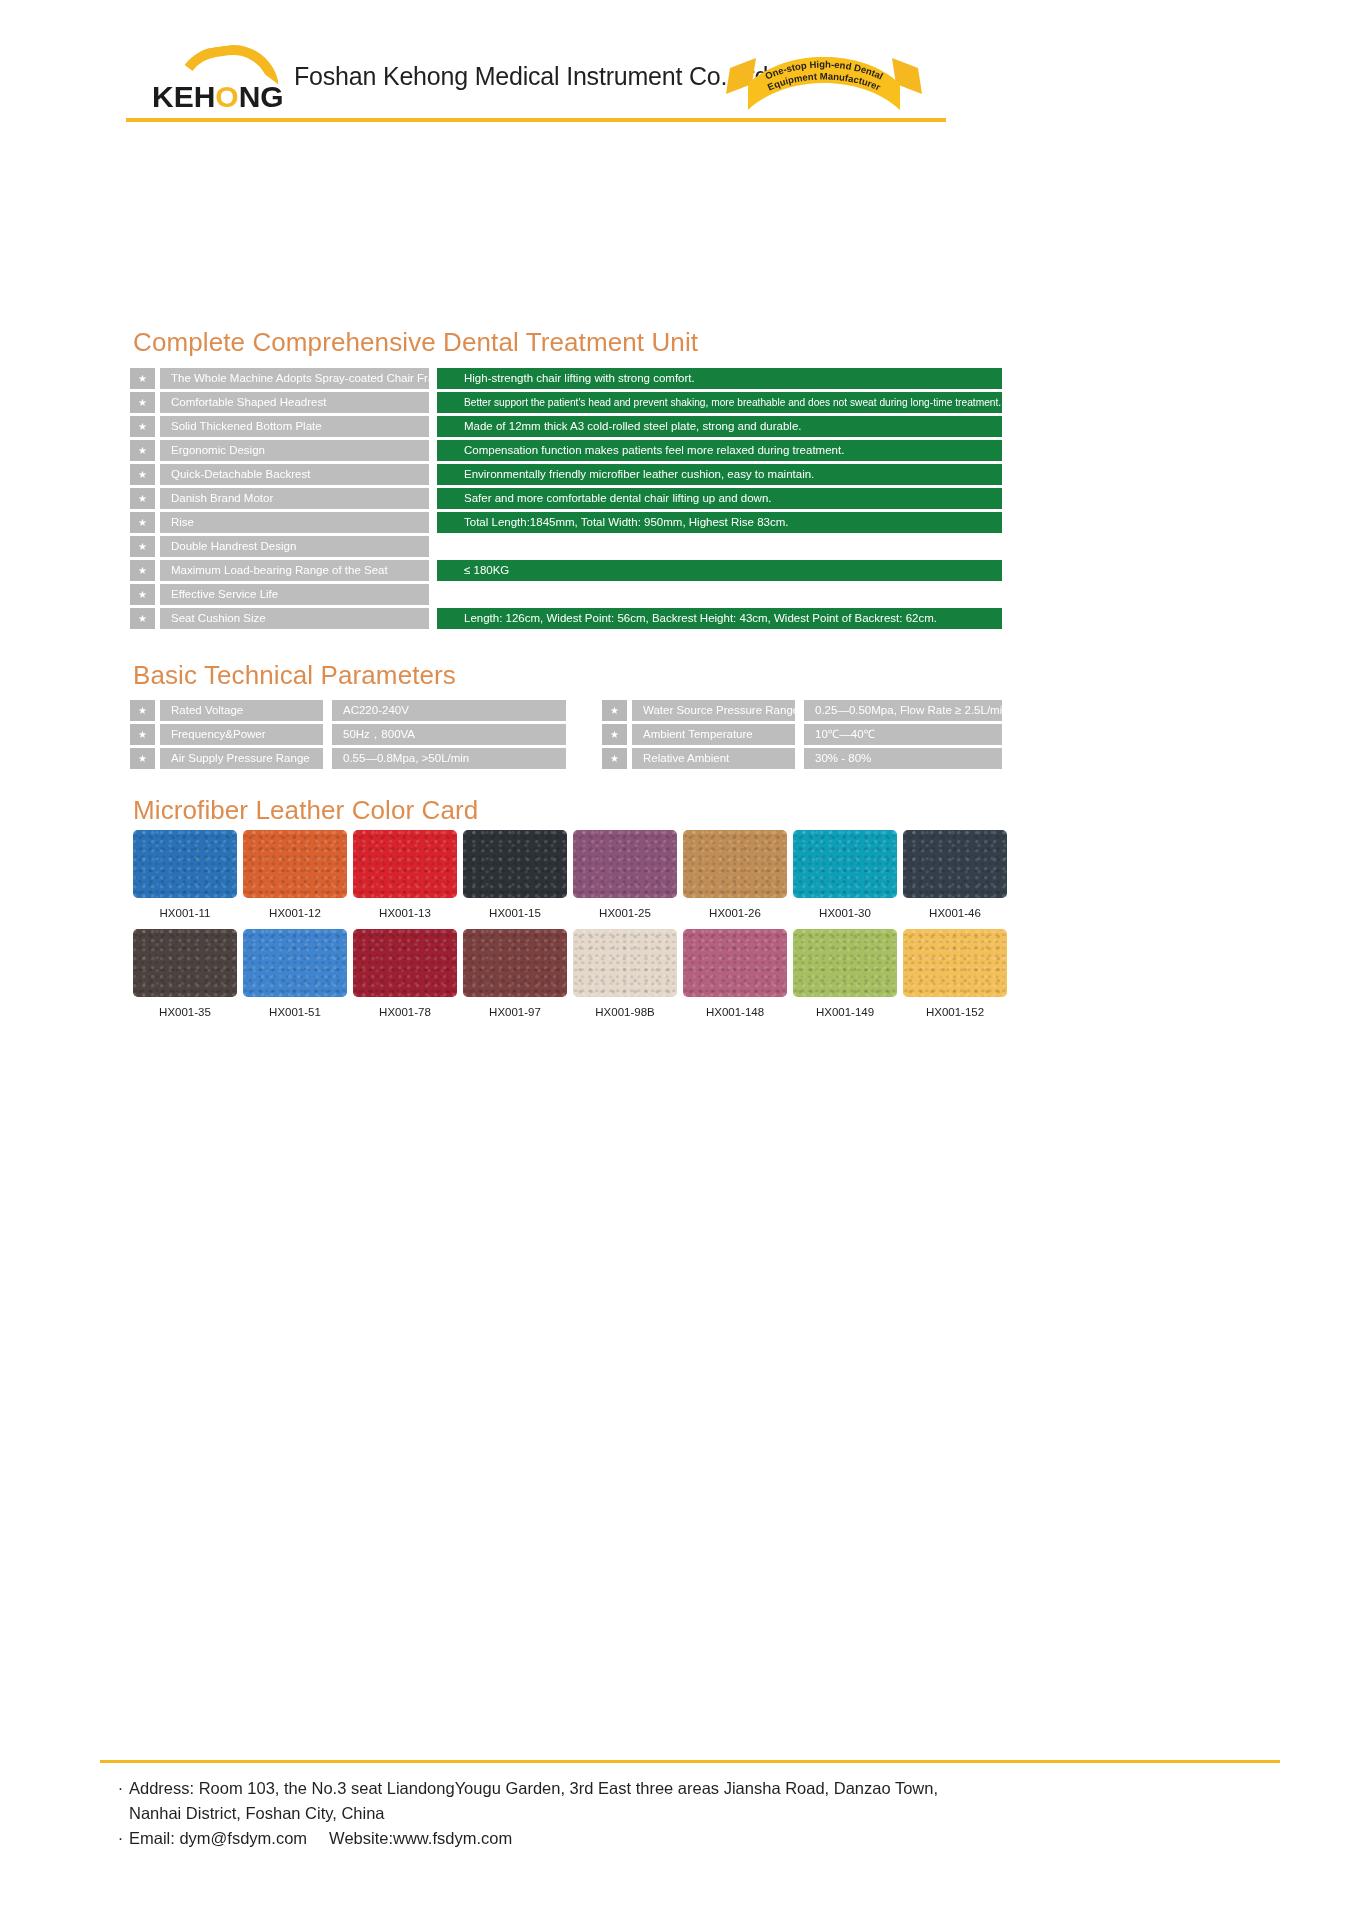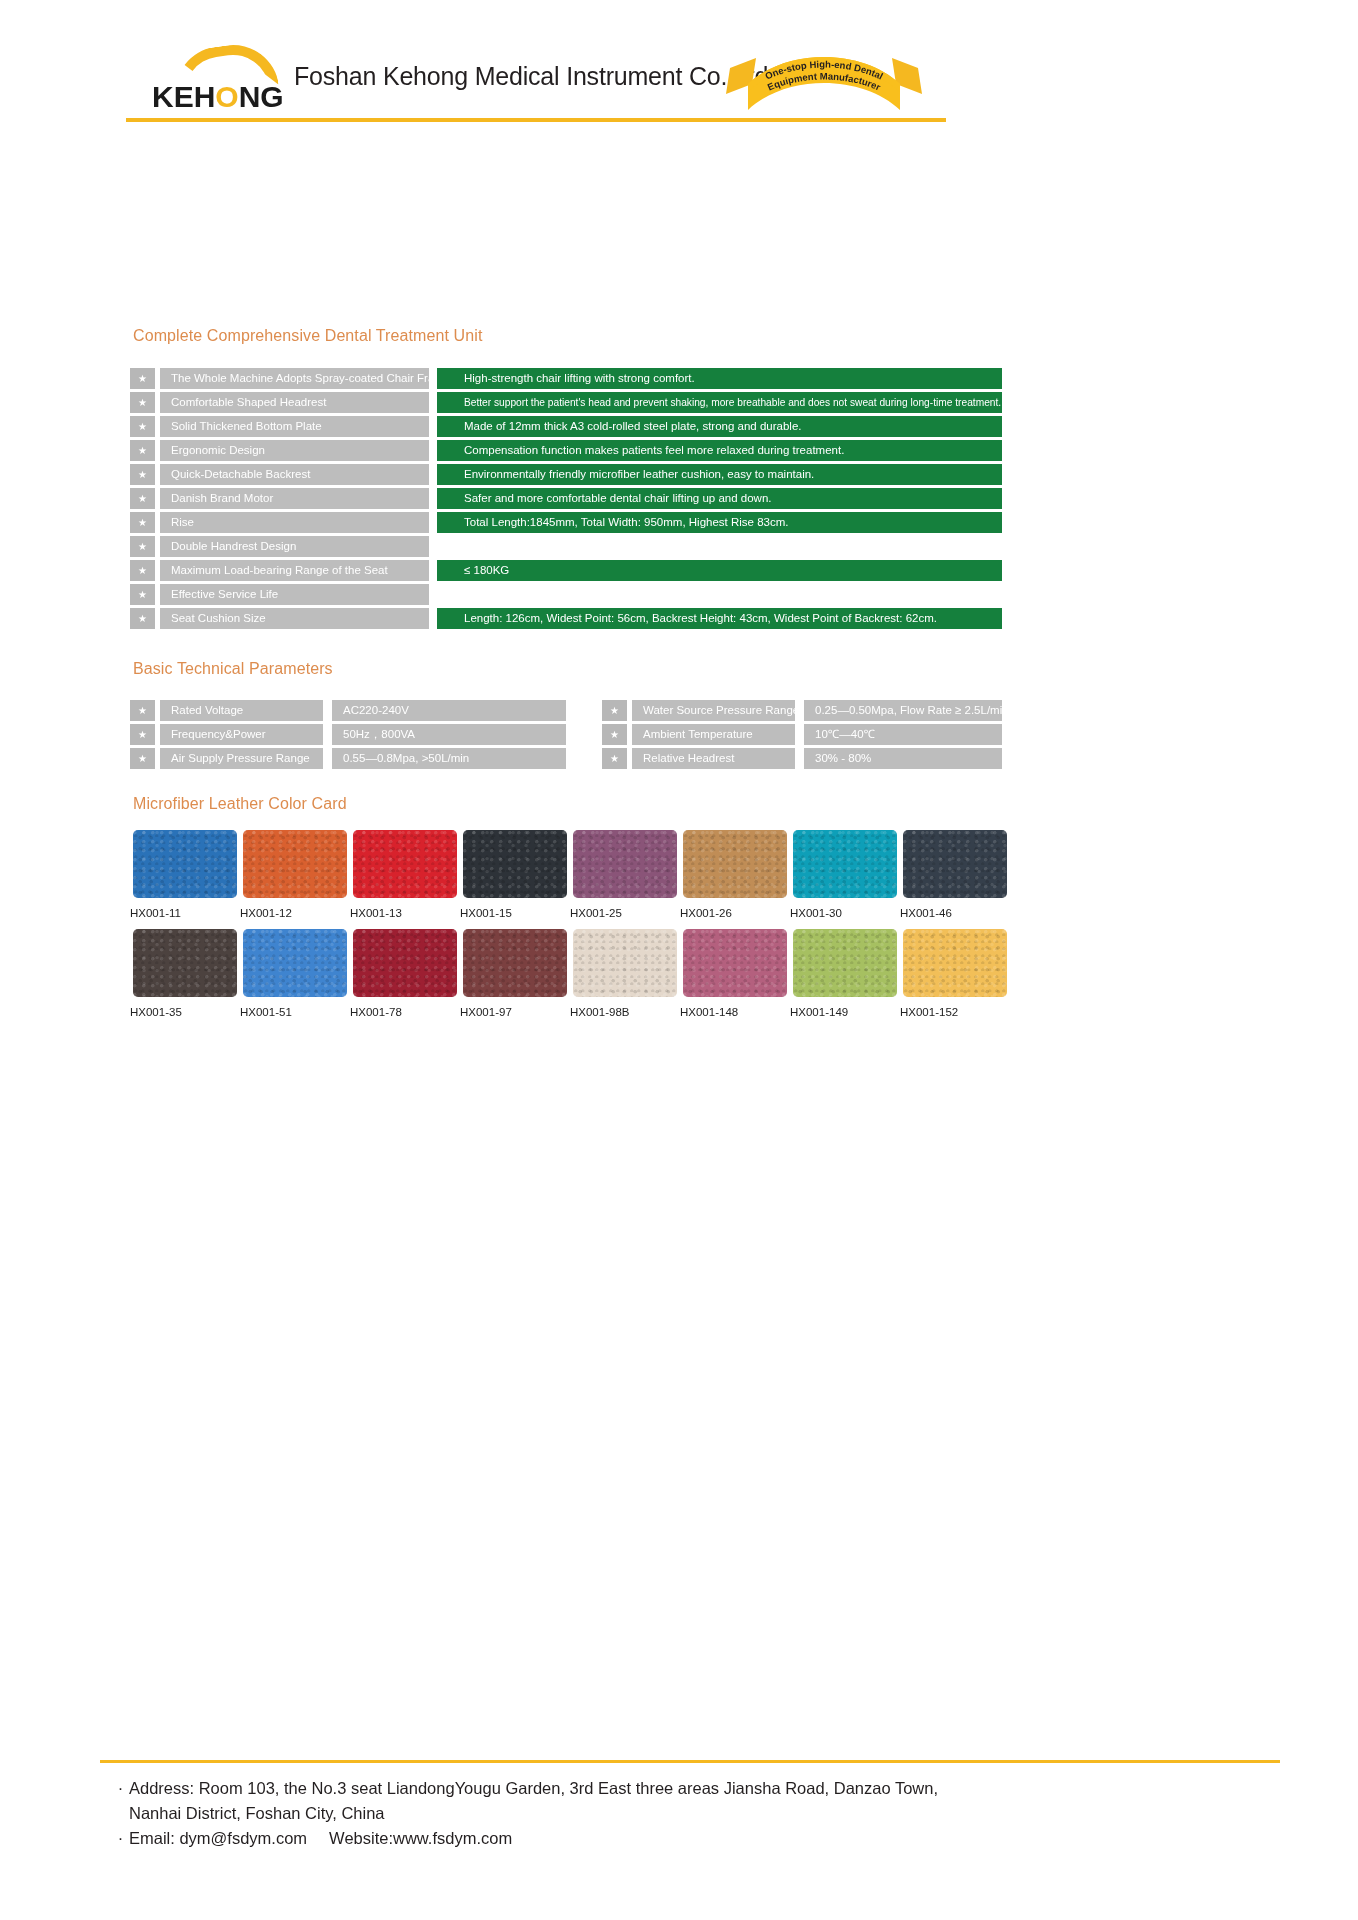--- a/index.html
+++ b/index.html
@@ -49,21 +49,21 @@
     position:absolute; left:0; top:0; width:196px; height:72px;
   }
   .header-rule{
     position:absolute; left:126px; top:118px; width:820px; height:4px;
     background:#f5b820;
   }
 
   
   .sec-title{
     position:absolute;
-    font-size:16px; color:#dd8c4e; font-weight:400;
+    font-size:26px; color:#dd8c4e; font-weight:400;
     letter-spacing:0.1px;
     white-space:nowrap;
     font-family:"Liberation Sans", sans-serif;
   }
   #title-main{ left:133px; top:327px; }
   #title-params{ left:133px; top:660px; }
   #title-colors{ left:133px; top:795px; }
 
   
   .spec-table{ position:absolute; left:130px; top:368px; width:872px; }
@@ -111,21 +111,21 @@
   }
 
   
   .swatch-grid{
     position:absolute; left:130px; top:830px; width:880px;
   }
   .swatch-row{
     display:flex; margin-bottom:10px;
   }
   .swatch-cell{
-    width:110px; margin-right:0px; 
+    width:110px; margin-right:0px; text-align:center;
   }
   .swatch{
     width:104px; height:68px; border-radius:5px; margin:0 auto;
     position:relative; overflow:hidden;
   }
   .swatch::after{
     content:""; position:absolute; inset:0;
     background-image:
       radial-gradient(circle at 20% 30%, rgba(255,255,255,.13) 0 1.5px, transparent 2px),
       radial-gradient(circle at 65% 70%, rgba(0,0,0,.12) 0 1.5px, transparent 2px),
@@ -279,21 +279,21 @@
         <div class="p-key">Water Source Pressure Range</div>
         <div class="p-val">0.25—0.50Mpa, Flow Rate ≥ 2.5L/min</div>
       </div>
       <div class="prow">
         <div class="p-star">★</div>
         <div class="p-key">Ambient Temperature</div>
         <div class="p-val">10℃—40℃</div>
       </div>
       <div class="prow">
         <div class="p-star">★</div>
-        <div class="p-key">Relative Headrest</div>
+        <div class="p-key">Relative Ambient</div>
         <div class="p-val">30% - 80%</div>
       </div>
     </div>
 </div>
 
 <div class="sec-title" id="title-colors">Microfiber Leather Color Card</div>
 
 <div class="swatch-grid">
   <div class="swatch-row" id="swatch-row-1">
       <div class="swatch-cell">

